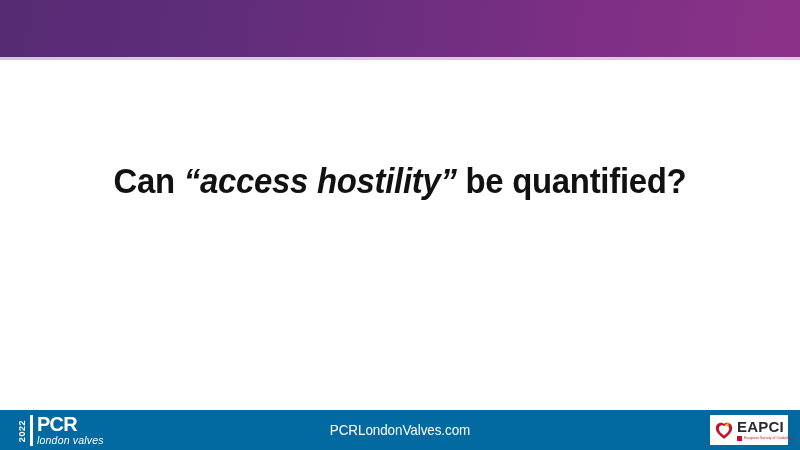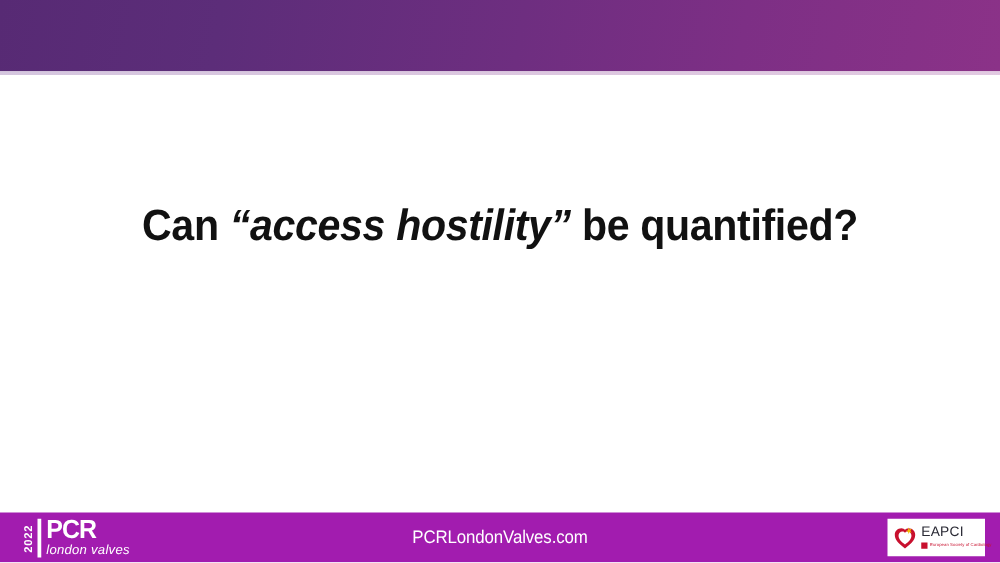--- a/index.html
+++ b/index.html
@@ -67,21 +67,21 @@
     font-weight: bold;
   }
 
   
   .footer-bar {
     position: absolute;
     left: 0;
     bottom: 0;
     width: 800px;
     height: 40px;
-    background: #a21caf;
+    background: #0369a1;
   }
 
   
   .pcr-logo {
     position: absolute;
     left: 16px;
     top: 4px;
     height: 33px;
     display: flex;
     align-items: stretch;
@@ -178,22 +178,22 @@
 
   .eapci-text {
     margin-left: 3px;
     display: flex;
     flex-direction: column;
     justify-content: center;
   }
 
   .eapci-name {
     font-family: "Liberation Sans", sans-serif;
-    font-size: 11px;
-    font-weight: normal;
+    font-size: 15px;
+    font-weight: bold;
     color: #2a2a35;
     letter-spacing: 0.2px;
     line-height: 1;
   }
 
   .eapci-tagline-row {
     display: flex;
     align-items: center;
     margin-top: 2px;
   }

